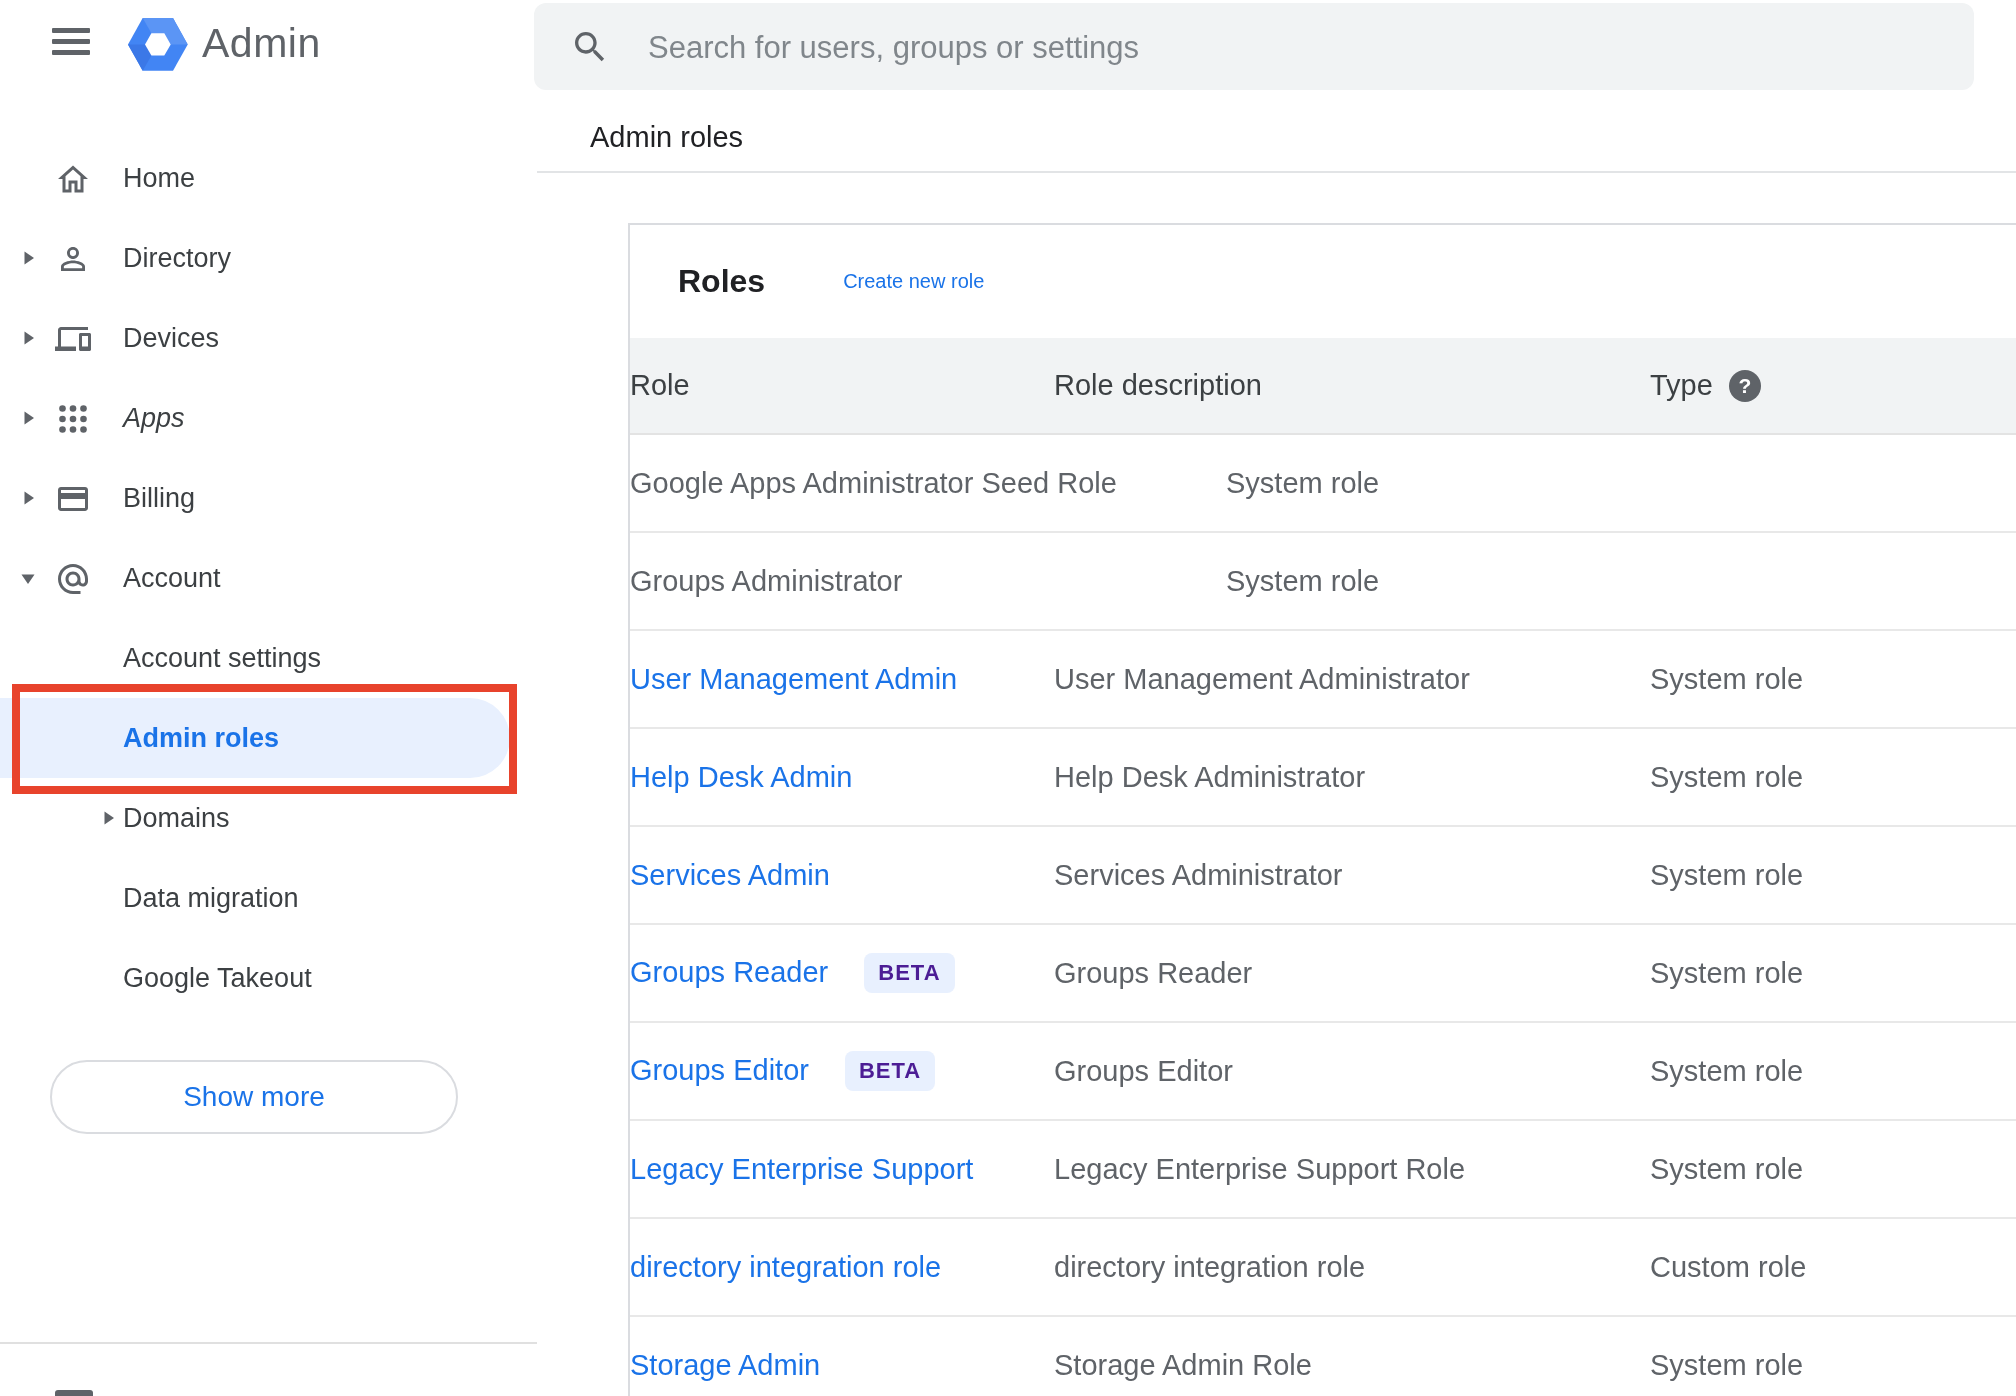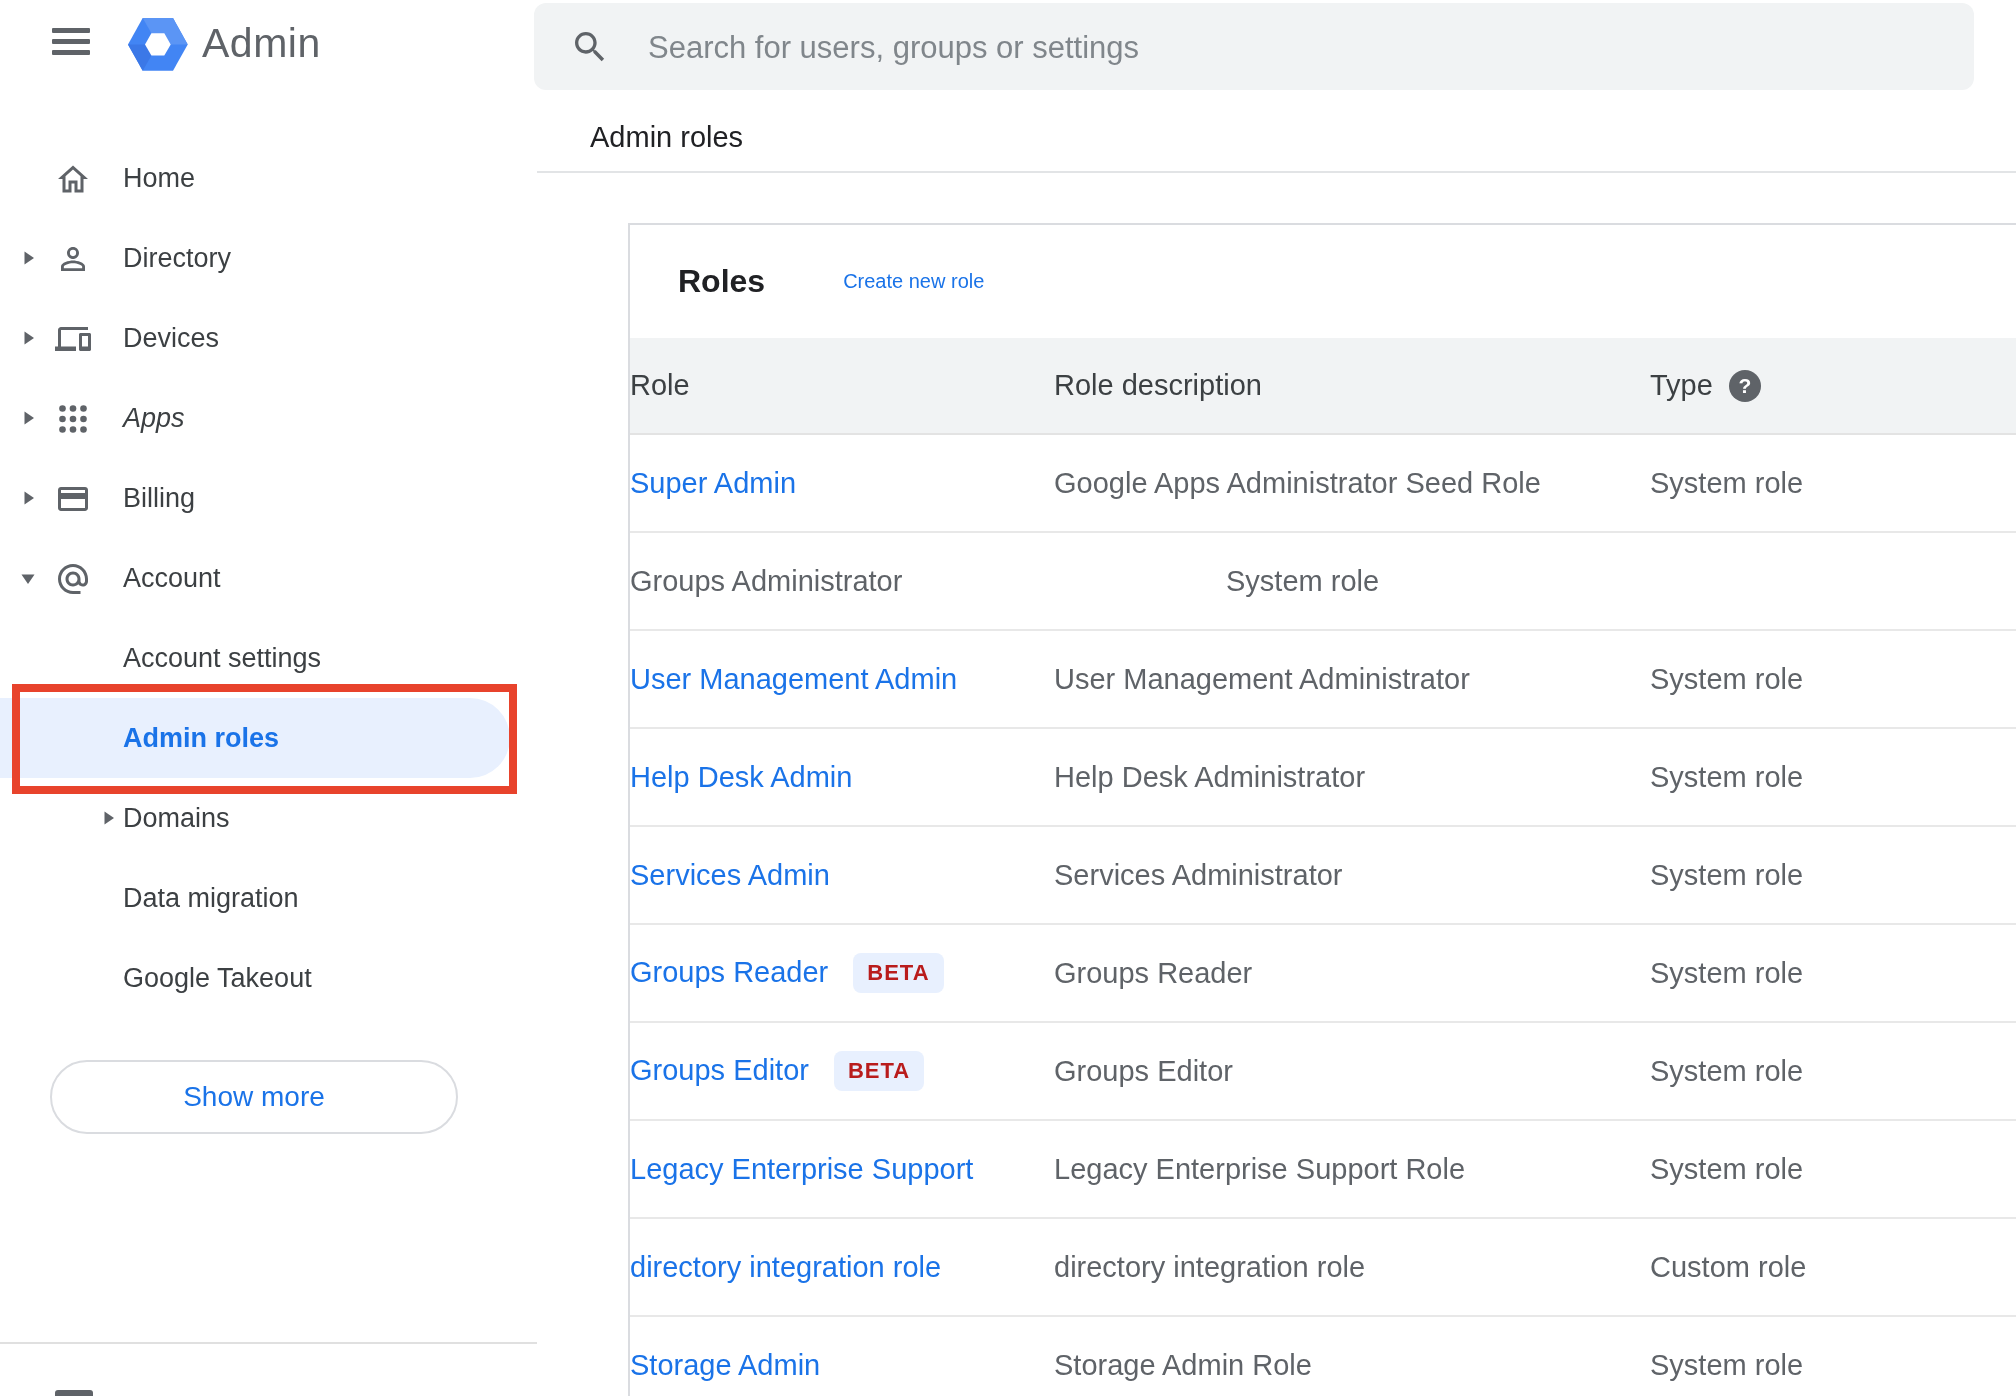--- a/index.html
+++ b/index.html
@@ -40,21 +40,21 @@
   .card-title { font-size:32px; font-weight:bold; color:#202124; }
   .create-link { margin-left:78px; font-size:20px; color:#1a73e8; text-decoration:none; cursor:pointer; }
   .thead { display:flex; align-items:center; height:97px; background:#f1f3f4; border-bottom:2px solid #e3e3e3; font-size:29px; color:#3c4043; }
   .col-role { width:424px; }
   .col-desc { width:596px; }
   .col-type { flex:1; display:flex; align-items:center; }
   .help-circle { width:32px; height:32px; margin-left:16px; border-radius:50%; background:#5f6368; color:#fff; font-size:21px; font-weight:bold; display:flex; align-items:center; justify-content:center; cursor:pointer; }
   .trow { display:flex; align-items:center; height:98px; border-bottom:2px solid #e8e8e8; font-size:29px; }
   .trow .role-link { color:#1a73e8; text-decoration:none; cursor:pointer; white-space:nowrap; }
   .trow .col-desc, .trow .col-type { color:#5f6368; }
-  .beta-badge { display:inline-block; margin-left:25px; padding:7px 14px; background:#e8f0fe; color:#b91c1c; font-size:22px; font-weight:bold; border-radius:8px; letter-spacing:1px; vertical-align:2px; }
+  .beta-badge { display:inline-block; margin-left:36px; padding:7px 14px; background:#e8f0fe; color:#4c1d95; font-size:22px; font-weight:bold; border-radius:8px; letter-spacing:1px; vertical-align:2px; }
 </style>
 </head>
 <body>
 
 <aside class="sidebar">
   <button class="hamburger" aria-label="menu">
     <span></span>
       <span></span>
       <span></span>
   </button>
@@ -175,21 +175,20 @@
   <div class="thead">
     <div class="col-role">Role</div>
     <div class="col-desc">Role description</div>
     <div class="col-type">
       <span>Type</span>
       <span class="help-circle">?</span>
     </div>
   </div>
   <div id="table-body">
       <div class="trow">
-        <div class="col-role"><a class="role-link">Super Admin</a></div>
         <div class="col-desc">Google Apps Administrator Seed Role</div>
         <div class="col-type">System role</div>
       </div>
       <div class="trow">
         <div class="col-desc">Groups Administrator</div>
         <div class="col-type">System role</div>
       </div>
       <div class="trow">
         <div class="col-role"><a class="role-link">User Management Admin</a></div>
         <div class="col-desc">User Management Administrator</div>

